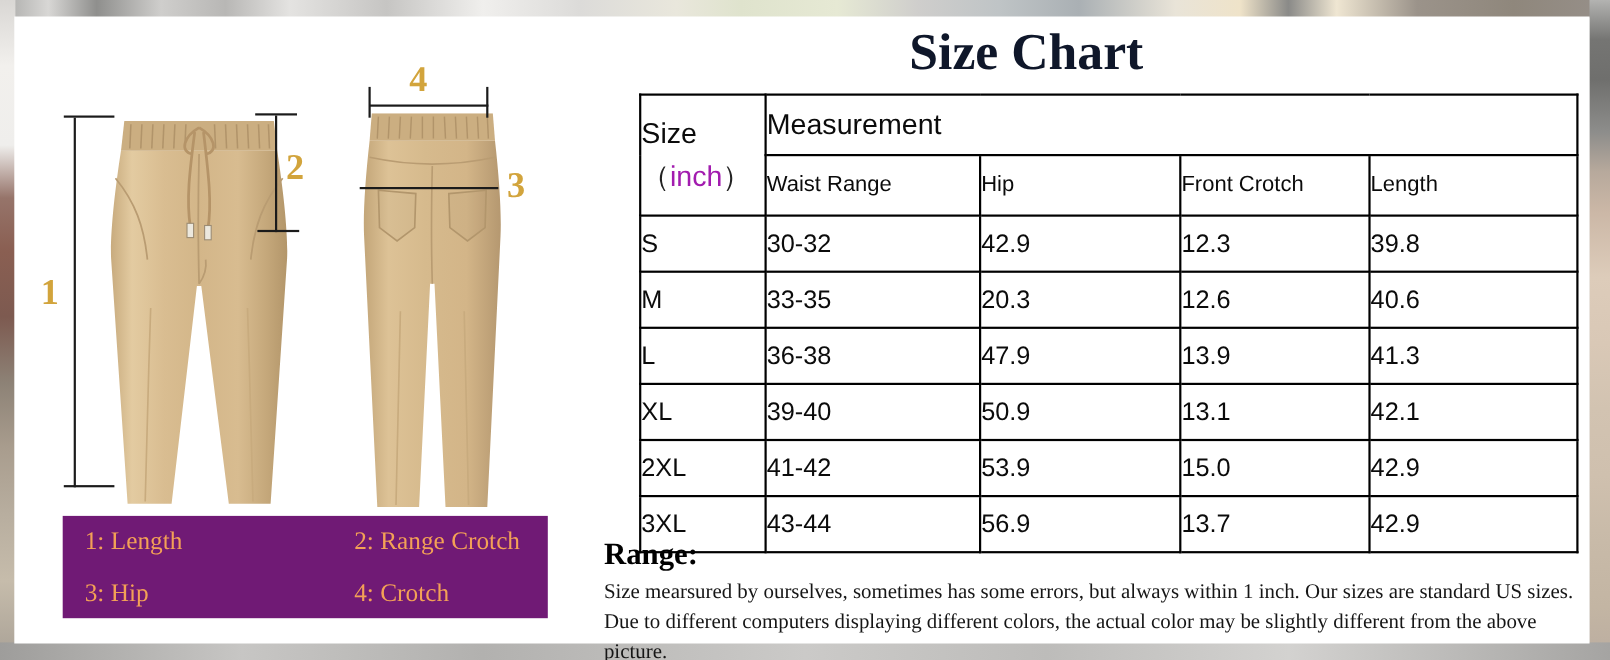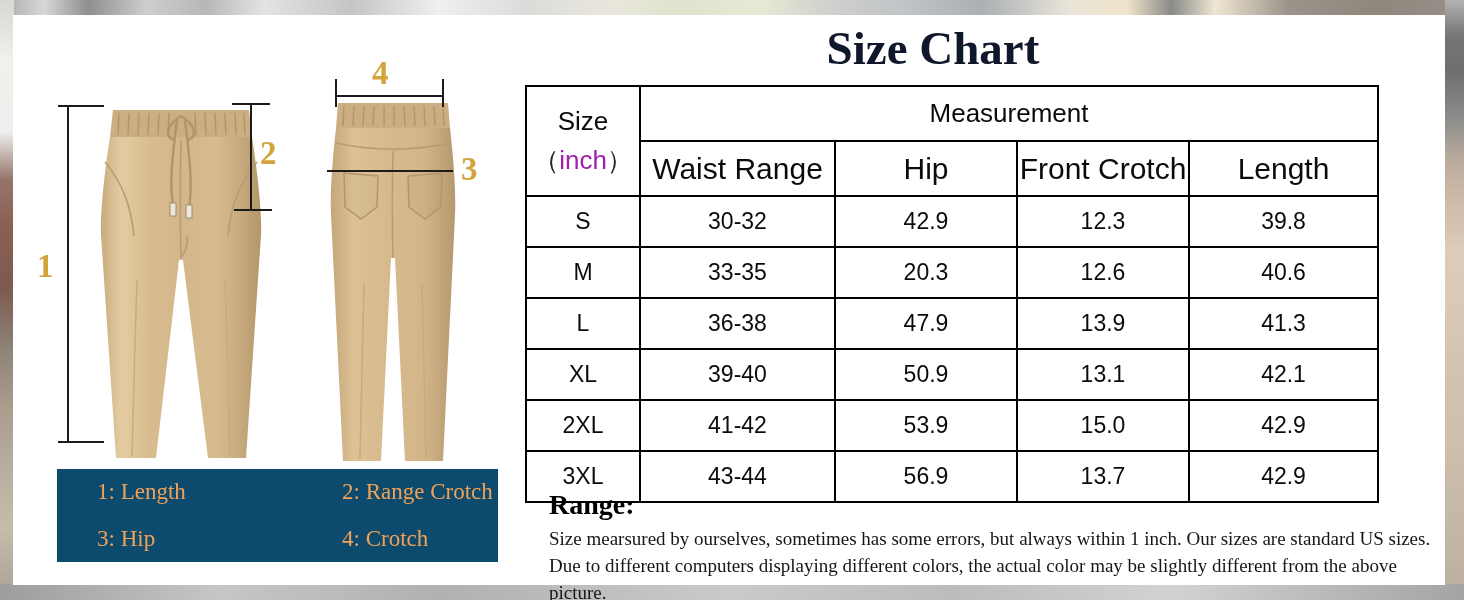--- a/index.html
+++ b/index.html
@@ -20,41 +20,41 @@
 
   .panel { position:absolute; left:13px; top:15px; width:1432px; height:570px; background:#ffffff; }
 
   .title {
     position:absolute; left:640px; top:6px; width:560px; text-align:center;
     font-family:"Liberation Serif", serif; font-weight:bold; font-size:47px; color:#0f172a;
   }
 
   
   table.size-table {
-    position:absolute; left:512px; top:70px; width:852px; height:407px;
-    border-collapse:collapse; table-layout:fixed; text-align:center; color:#0b0b0b;
+    position:absolute; left:568px; top:70px; width:852px; height:407px;
+    border-collapse:collapse; table-layout:fixed; text-align:left; color:#0b0b0b;
   }
   table.size-table th, table.size-table td { border:2px solid #000; padding:0; font-weight:400; }
   th.size-cell { font-size:26px; line-height:1.5; }
   th.measure-cell { font-size:26px; height:53px; }
-  tr.subhead th { font-size:30px; height:53px; }
+  tr.subhead th { font-size:20px; height:53px; }
   tr.data-row td { font-size:23px; height:49px; }
   .paren { color:#222; }
   .red { color:#a21caf; }
 
   
   .notes-heading { position:absolute; left:536px; top:474px;
     font-family:"Liberation Serif", serif; font-weight:bold; font-size:28px; color:#000; }
   .notes-body { position:absolute; left:536px; top:510px; width:906px;
     font-family:"Liberation Serif", serif; font-size:19px; line-height:27px; color:#161616; }
 
   
-  .legend { position:absolute; left:44px; top:454px; width:441px; height:93px; background:#0c4a6e;
+  .legend { position:absolute; left:44px; top:454px; width:441px; height:93px; background:#701a75;
     display:grid; grid-template-columns:245px auto; grid-template-rows:1fr 1fr;
-    align-items:center; padding-left:40px; box-sizing:border-box;
+    align-items:center; padding-left:20px; box-sizing:border-box;
     font-family:"Liberation Serif", serif; font-size:23px; color:#f3a156; }
 
   
   .meas-line { position:absolute; background:#1b1b1b; }
   .meas-num { position:absolute; font-family:"Liberation Serif", serif; font-weight:bold;
     font-size:33px; color:#d2a43c; }
 
   .pants-svg { position:absolute; }
 </style>
 </head>

